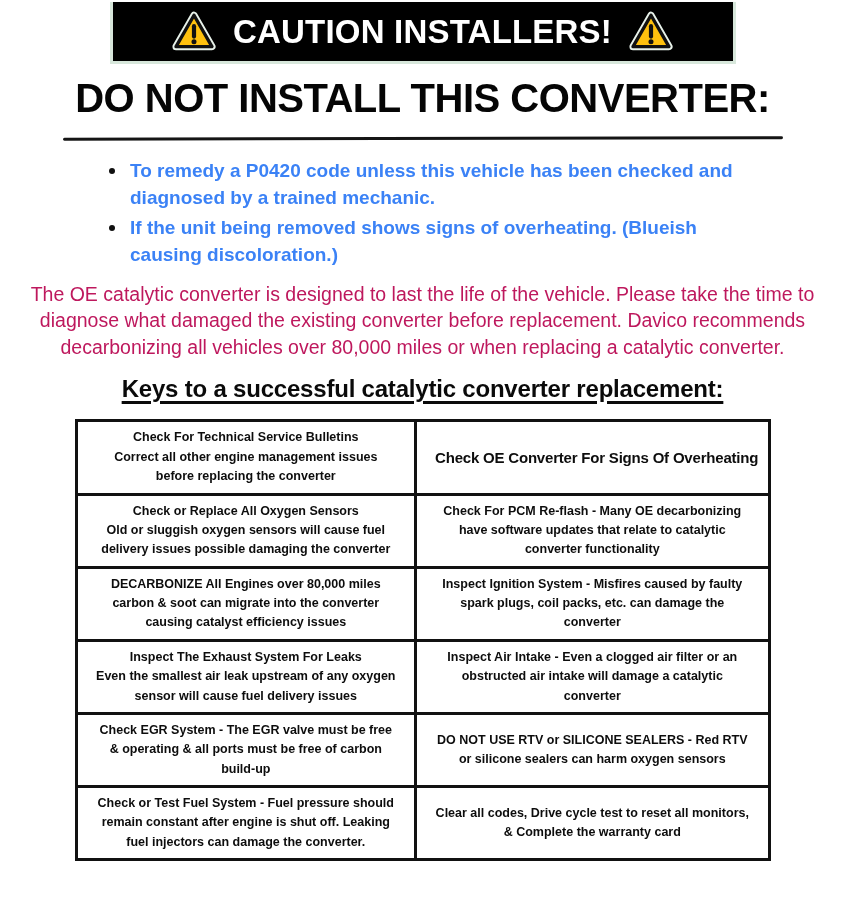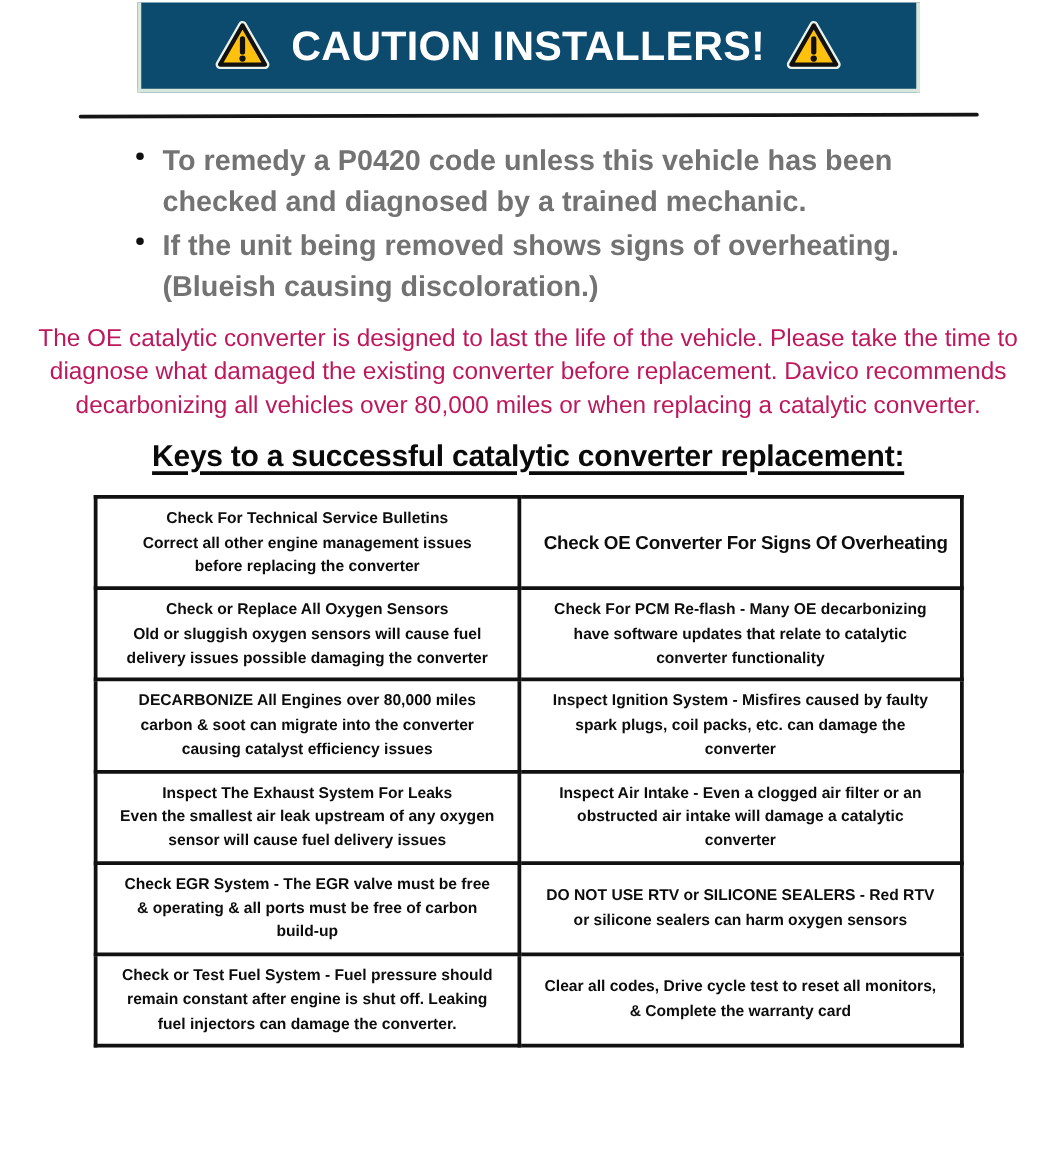--- a/index.html
+++ b/index.html
@@ -7,23 +7,23 @@
   body {
     width: 845px; height: 919px;
     font-family: "Liberation Sans", sans-serif;
     color: #111111;
     overflow: hidden;
   }
   .page { width: 845px; height: 919px; position: relative; }
 
   
   .banner {
-    width: 626px; height: 72px;
+    width: 626px; height: 62px;
     margin: 2px auto 0;
-    background: #0c4a6e;
+    background: #000000;
     border-left: 3px solid #d7e7db;
     border-right: 3px solid #d7e7db;
     border-bottom: 3px solid #d7e7db;
     display: flex; align-items: center; justify-content: center;
     gap: 16px;
   }
   .banner h1 {
     color: #ffffff;
     font-size: 33px;
     font-weight: 900;
@@ -52,25 +52,25 @@
     transform: rotate(-0.12deg);
   }
 
   
   .bullets {
     list-style: none;
     margin: 18px 112px 0 130px;
   }
   .bullets li {
     position: relative;
-    font-size: 23px;
+    font-size: 19px;
     font-weight: 700;
     line-height: 1.42;
     margin-bottom: 3px;
-    color: #737373;
+    color: #3b82f6;
   }
   .bullets li::before {
     content: "";
     position: absolute;
     left: -21px; top: 10px;
     width: 6px; height: 6px;
     border-radius: 50%;
     background: #101010;
   }
 
@@ -144,20 +144,21 @@
     <span class="tri">
       <svg width="46" height="42" viewBox="0 0 110 100" aria-hidden="true">
         <path d="M55 10 L98 85 L12 85 Z" fill="none" stroke="#e8f2ea" stroke-width="17" stroke-linejoin="round"></path>
         <path d="M55 10 L98 85 L12 85 Z" fill="#FFC10E" stroke="#111111" stroke-width="8" stroke-linejoin="round"></path>
         <path d="M55 36 L55 61" stroke="#111111" stroke-width="10" stroke-linecap="round"></path>
         <circle cx="55" cy="73.5" r="6" fill="#111111"></circle>
       </svg>
     </span>
   </header>
 
+  <h2 class="headline">DO NOT INSTALL THIS CONVERTER:</h2>
 
   <div class="divider"></div>
 
   <ul class="bullets">
     <li><span>To remedy a P0420 code unless this vehicle has been checked and diagnosed by a trained mechanic.</span></li>
     <li><span>If the unit being removed shows signs of overheating. (Blueish causing discoloration.)</span></li>
   </ul>
 
   <p class="para">The OE catalytic converter is designed to last the life of the vehicle. Please take the time to diagnose what damaged the existing converter before replacement. Davico recommends decarbonizing all vehicles over 80,000 miles or when replacing a catalytic converter.</p>
 

